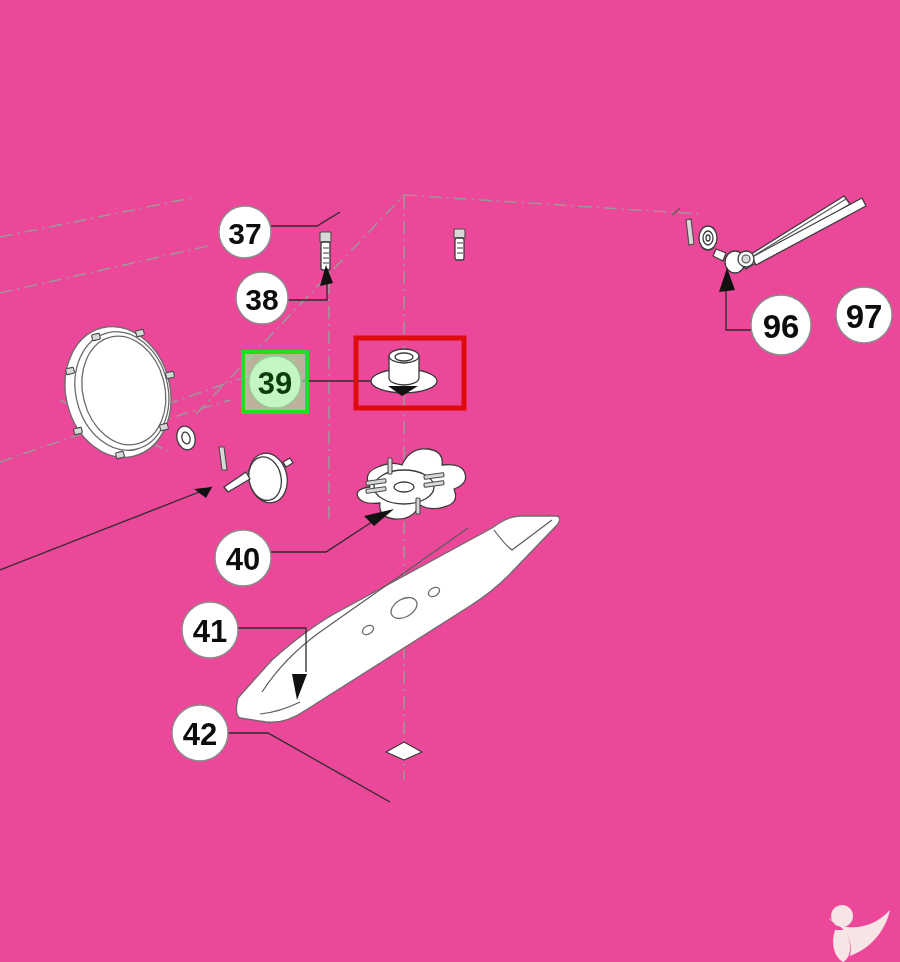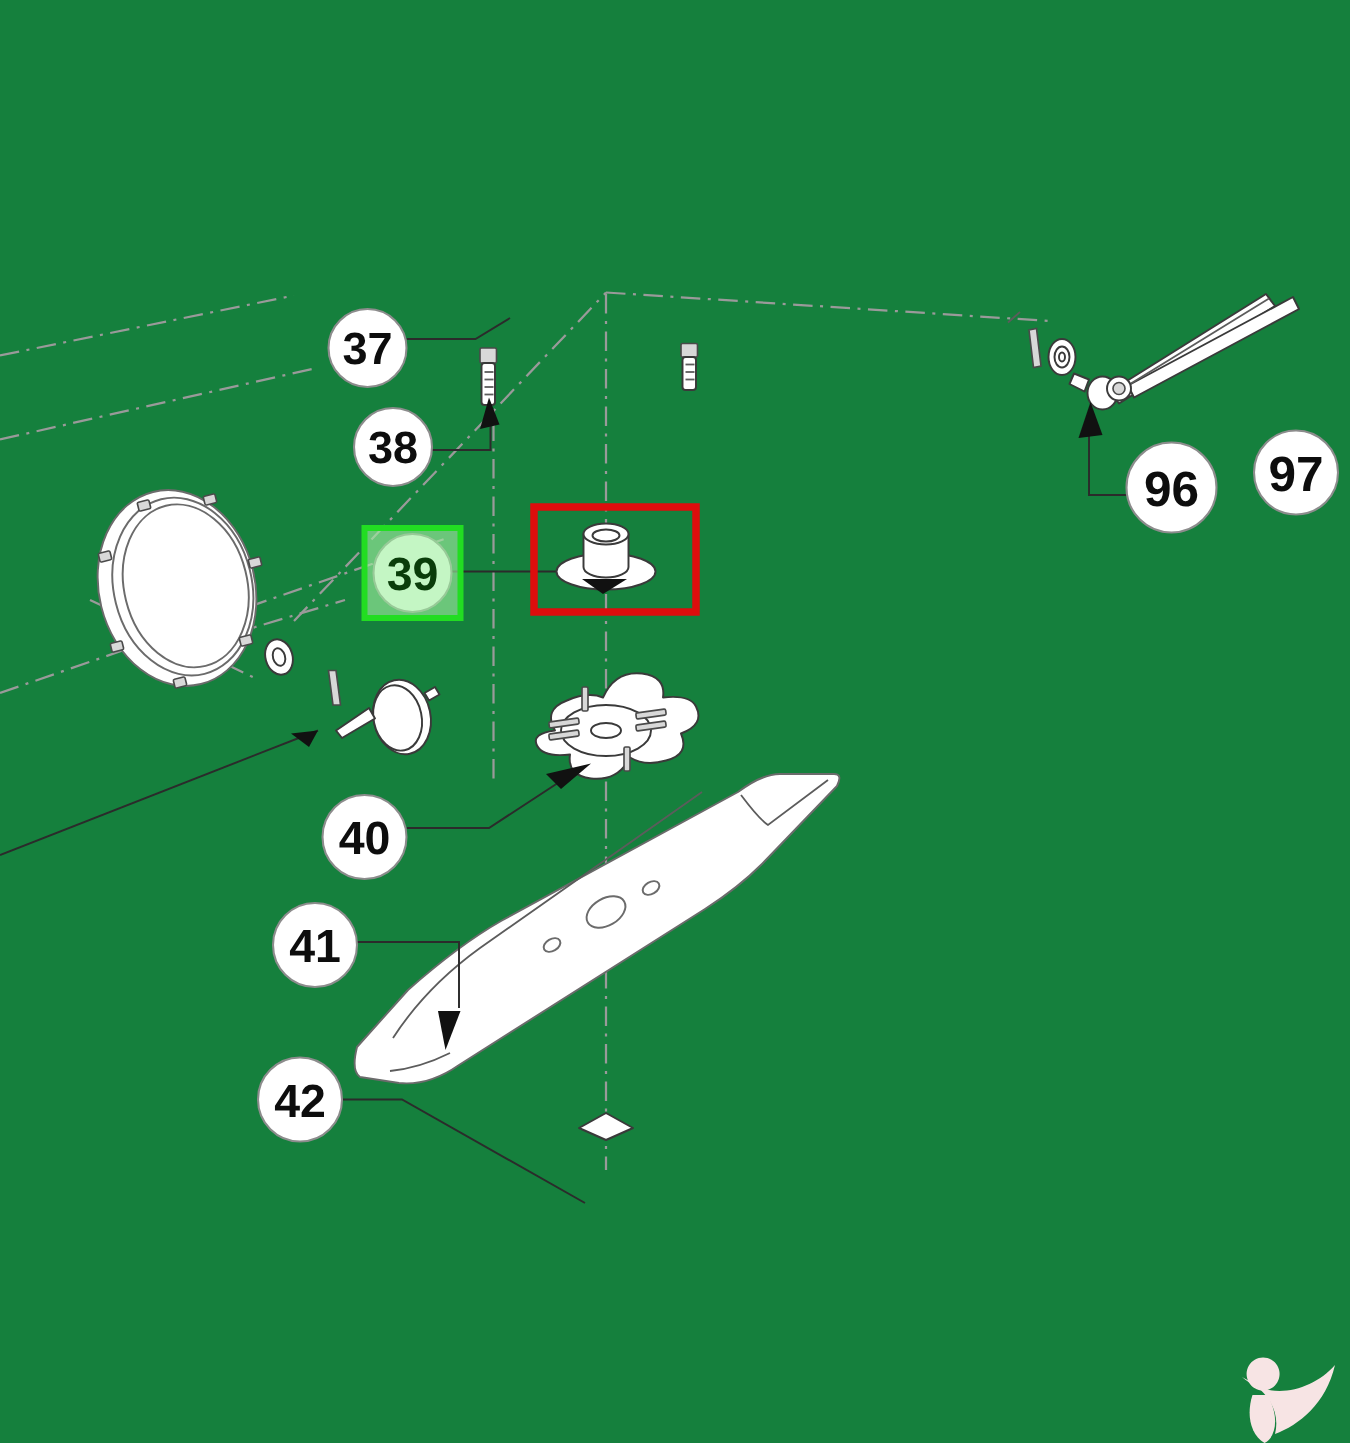--- a/index.html
+++ b/index.html
@@ -8,21 +8,21 @@
     padding: 0;
     background: #ffffff;
   }
   body {
     font-family: "Liberation Sans", sans-serif;
   }
   #page {
     position: relative;
     width: 900px;
     height: 962px;
-    background: #15803d;
+    background: #ec4899;
     overflow: hidden;
   }
   #diagram-svg {
     position: absolute;
     left: 0;
     top: 0;
     width: 900px;
     height: 962px;
   }
   .callout-num {

